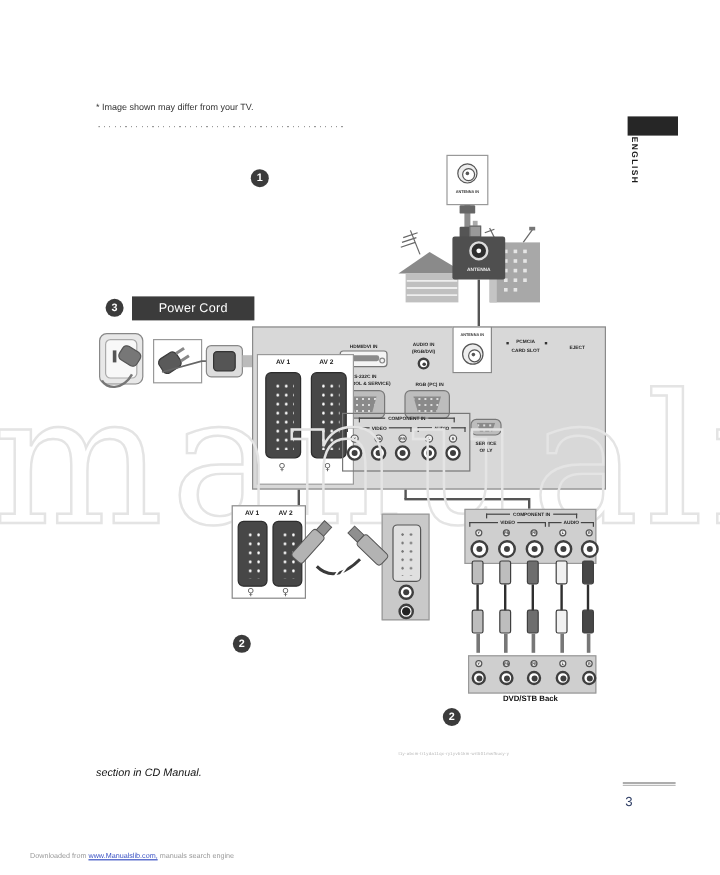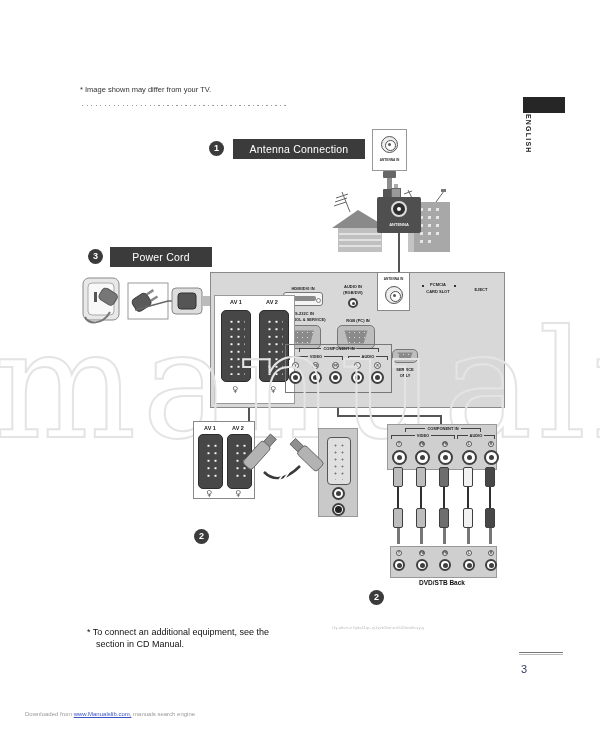--- a/index.html
+++ b/index.html
@@ -64,21 +64,20 @@
 
 <div id="page">
 
   <div class="a" style="left:80px;top:85px;font-size:7.5px;color:#333;">* Image shown may differ from your TV.</div>
   <div class="a dotted" style="left:82px;top:105px;width:204px;"></div>
 
   <div class="a" style="left:523px;top:97px;width:42px;height:16px;background:#262626;"></div>
   <div class="a" style="left:532px;top:114px;font-size:7px;font-weight:bold;letter-spacing:1.2px;color:#1a1a1a;transform:rotate(90deg);transform-origin:0 0;white-space:nowrap;">ENGLISH</div>
 
   <div class="a ncirc" style="left:209px;top:141px;">1</div>
-  <div class="a lbox" style="left:233px;top:139px;width:132px;height:20px;">Antenna Connection</div>
 
   <div class="a" style="left:372px;top:129px;width:35px;height:42px;background:#fff;border:1px solid #999;">
     <div class="a coax" style="left:8px;top:6px;width:17px;height:17px;">
       <div class="mid"></div>
       <div class="dot"></div>
     </div>
     <div class="a t3" style="left:0;top:28px;width:33px;">ANTENNA IN</div>
   </div>
 
   <div class="a" style="left:387px;top:171px;width:5px;height:30px;background:#8c8c8c;"></div>
@@ -324,22 +323,21 @@
     <div class="a rca" style="left:48px;top:12px;width:12px;height:12px;"></div>
     <div class="a rca" style="left:72px;top:12px;width:12px;height:12px;"></div>
     <div class="a rca" style="left:94px;top:12px;width:12px;height:12px;"></div>
   </div>
   <div class="a" style="left:387px;top:579px;width:110px;font-size:6.5px;font-weight:bold;text-align:center;color:#111;">DVD/STB Back</div>
 
   <div class="a ncirc" style="left:369px;top:590px;">2</div>
 
   <div class="a" style="left:332px;top:626px;width:110px;font-size:3.5px;color:#b5b5b5;letter-spacing:.3px;">t1y-abcm-tr1yda11qc-ry1yvb1km-wrt501mwfkucy-y</div>
 
-  <div class="a" style="left:87px;top:627px;font-size:9px;color:#111;">* To connect an additional equipment, see the</div>
-  <div class="a" style="left:96px;top:639px;font-size:9px;color:#111;">section in CD Manual.</div>
+  <div class="a" style="left:80px;top:639px;font-size:9px;color:#111;font-style:italic;">section in CD Manual.</div>
 
   <div class="a" style="left:519px;top:652px;width:44px;height:3px;border-top:1.5px solid #777;border-bottom:1px solid #bbb;"></div>
   <div class="a" style="left:521px;top:663px;font-size:11px;color:#2e3d64;">3</div>
 
   <div class="a" style="left:25px;top:711px;font-size:6px;color:#9a9a9a;">
     <span>Downloaded from </span><span style="color:#3a52c4;text-decoration:underline;">www.Manualslib.com,</span><span> manuals search engine</span>
   </div>
 
 </div>
 

